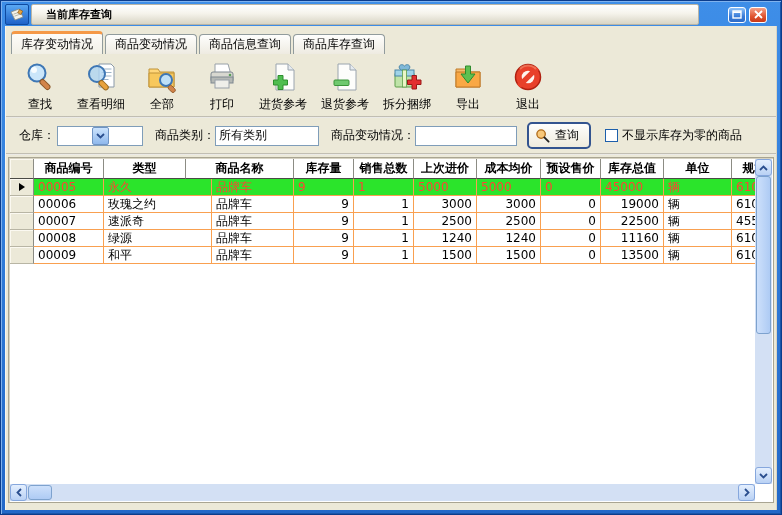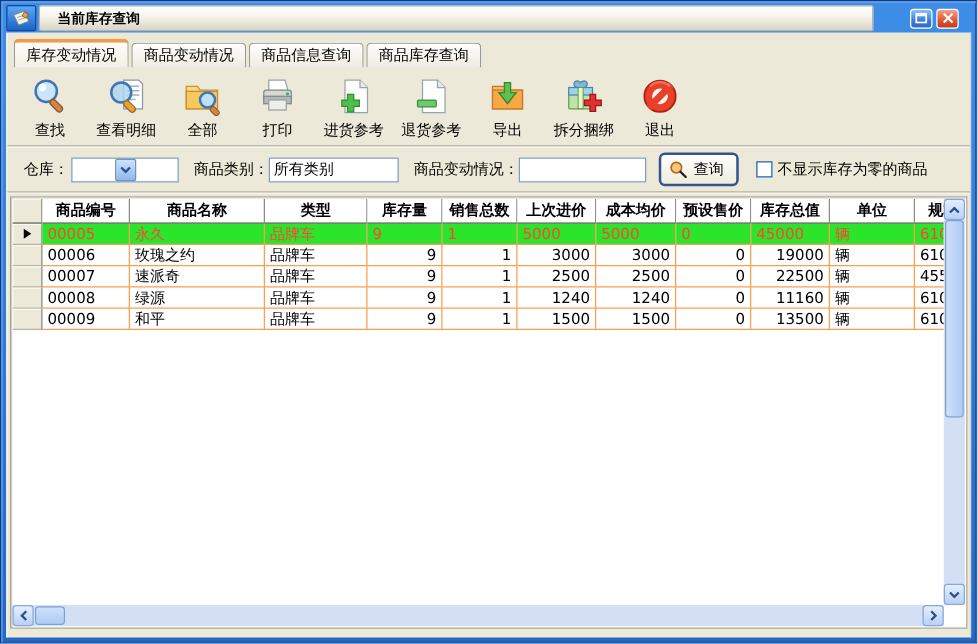--- a/index.html
+++ b/index.html
@@ -239,38 +239,38 @@
               <path d="M9 3 h12 l6 6 v20 H9z" fill="#FDFDFB" stroke="#9AA4AE"></path>
               <path d="M21 3 v6 h6" fill="#E6EBF0" stroke="#9AA4AE"></path>
               <rect x="5" y="19" width="15" height="5.5" rx="1" fill="#6FC96F" stroke="#3A943A"></rect>
             </svg>
           </span>
           <span class="tlabel">退货参考</span>
         </div>
         <div class="tool">
           <span class="ticon">
             <svg width="32" height="32" viewBox="0 0 32 32">
-              <path d="M4 8 h10 l2 3 h12 v15 H4z" fill="#F7B96A" stroke="#C07A28"></path>
-              <path d="M4 11 h24 v15 H4z" fill="#F9A845" stroke="#C07A28"></path>
-              <path d="M17.5 5 v8 h4.5 l-7 9 -7-9 h4.5 v-8z" transform="translate(1 0)" fill="#5FC050" stroke="#2E8B2E"></path>
-            </svg>
-          </span>
-          <span class="tlabel">导出</span>
-        </div>
-        <div class="tool">
-          <span class="ticon">
-            <svg width="32" height="32" viewBox="0 0 32 32">
               <rect x="4" y="12" width="19" height="14" rx="1" fill="#BFE3A8" stroke="#5E9E4A"></rect>
               <rect x="4" y="9" width="19" height="6" fill="#9FD4E8" stroke="#4A86A8"></rect>
               <path d="M13.5 5 c-4-4-8 2-3 4 h6 c5-2 1-8-3-4z" fill="#7FB8D8" stroke="#4A86A8"></path>
               <rect x="11.5" y="9" width="4" height="17" fill="#EAF6C8" stroke="#5E9E4A" stroke-width=".8"></rect>
               <path d="M22 17.5 h4.5 V22 H31 v4.5 h-4.5 V31 H22 v-4.5 h-4.5 V22 H22z" transform="translate(-1 -3)" fill="#E33030" stroke="#9A1818"></path>
             </svg>
           </span>
           <span class="tlabel">拆分捆绑</span>
+        </div>
+        <div class="tool">
+          <span class="ticon">
+            <svg width="32" height="32" viewBox="0 0 32 32">
+              <path d="M4 8 h10 l2 3 h12 v15 H4z" fill="#F7B96A" stroke="#C07A28"></path>
+              <path d="M4 11 h24 v15 H4z" fill="#F9A845" stroke="#C07A28"></path>
+              <path d="M17.5 5 v8 h4.5 l-7 9 -7-9 h4.5 v-8z" transform="translate(1 0)" fill="#5FC050" stroke="#2E8B2E"></path>
+            </svg>
+          </span>
+          <span class="tlabel">导出</span>
         </div>
         <div class="tool">
           <span class="ticon">
             <svg width="32" height="32" viewBox="0 0 32 32">
               <circle cx="16" cy="16" r="12.5" fill="#E8402A" stroke="#B02010" stroke-width="1.5"></circle>
               <circle cx="16" cy="16" r="6.3" fill="#FDF4EE"></circle>
               <rect x="3" y="13.3" width="26" height="5.4" fill="#E8402A" transform="rotate(-45 16 16)"></rect>
               <path d="M8 8 a11 11 0 0 1 16 0" stroke="#F48868" stroke-width="2" fill="none" opacity=".7"></path>
             </svg>
           </span>
@@ -305,22 +305,22 @@
       <span class="flabel">不显示库存为零的商品</span>
     </div>
 
     <div class="groove"></div>
 
     <div class="table-panel">
       <div class="grid-viewport" id="grid">
           <div class="g-header">
             <div class="g-hcell indicator" style="width: 24px;"></div>
             <div class="g-hcell" style="width: 70px;">商品编号</div>
+            <div class="g-hcell" style="width: 82px;">类型</div>
             <div class="g-hcell" style="width: 108px;">商品名称</div>
-            <div class="g-hcell" style="width: 82px;">类型</div>
             <div class="g-hcell" style="width: 60px;">库存量</div>
             <div class="g-hcell" style="width: 60px;">销售总数</div>
             <div class="g-hcell" style="width: 63px;">上次进价</div>
             <div class="g-hcell" style="width: 64px;">成本均价</div>
             <div class="g-hcell" style="width: 60px;">预设售价</div>
             <div class="g-hcell" style="width: 63px;">库存总值</div>
             <div class="g-hcell" style="width: 68px;">单位</div>
             <div class="g-hcell" style="width: 70px;">规格型号</div>
           </div>
           <div class="g-row selected">

